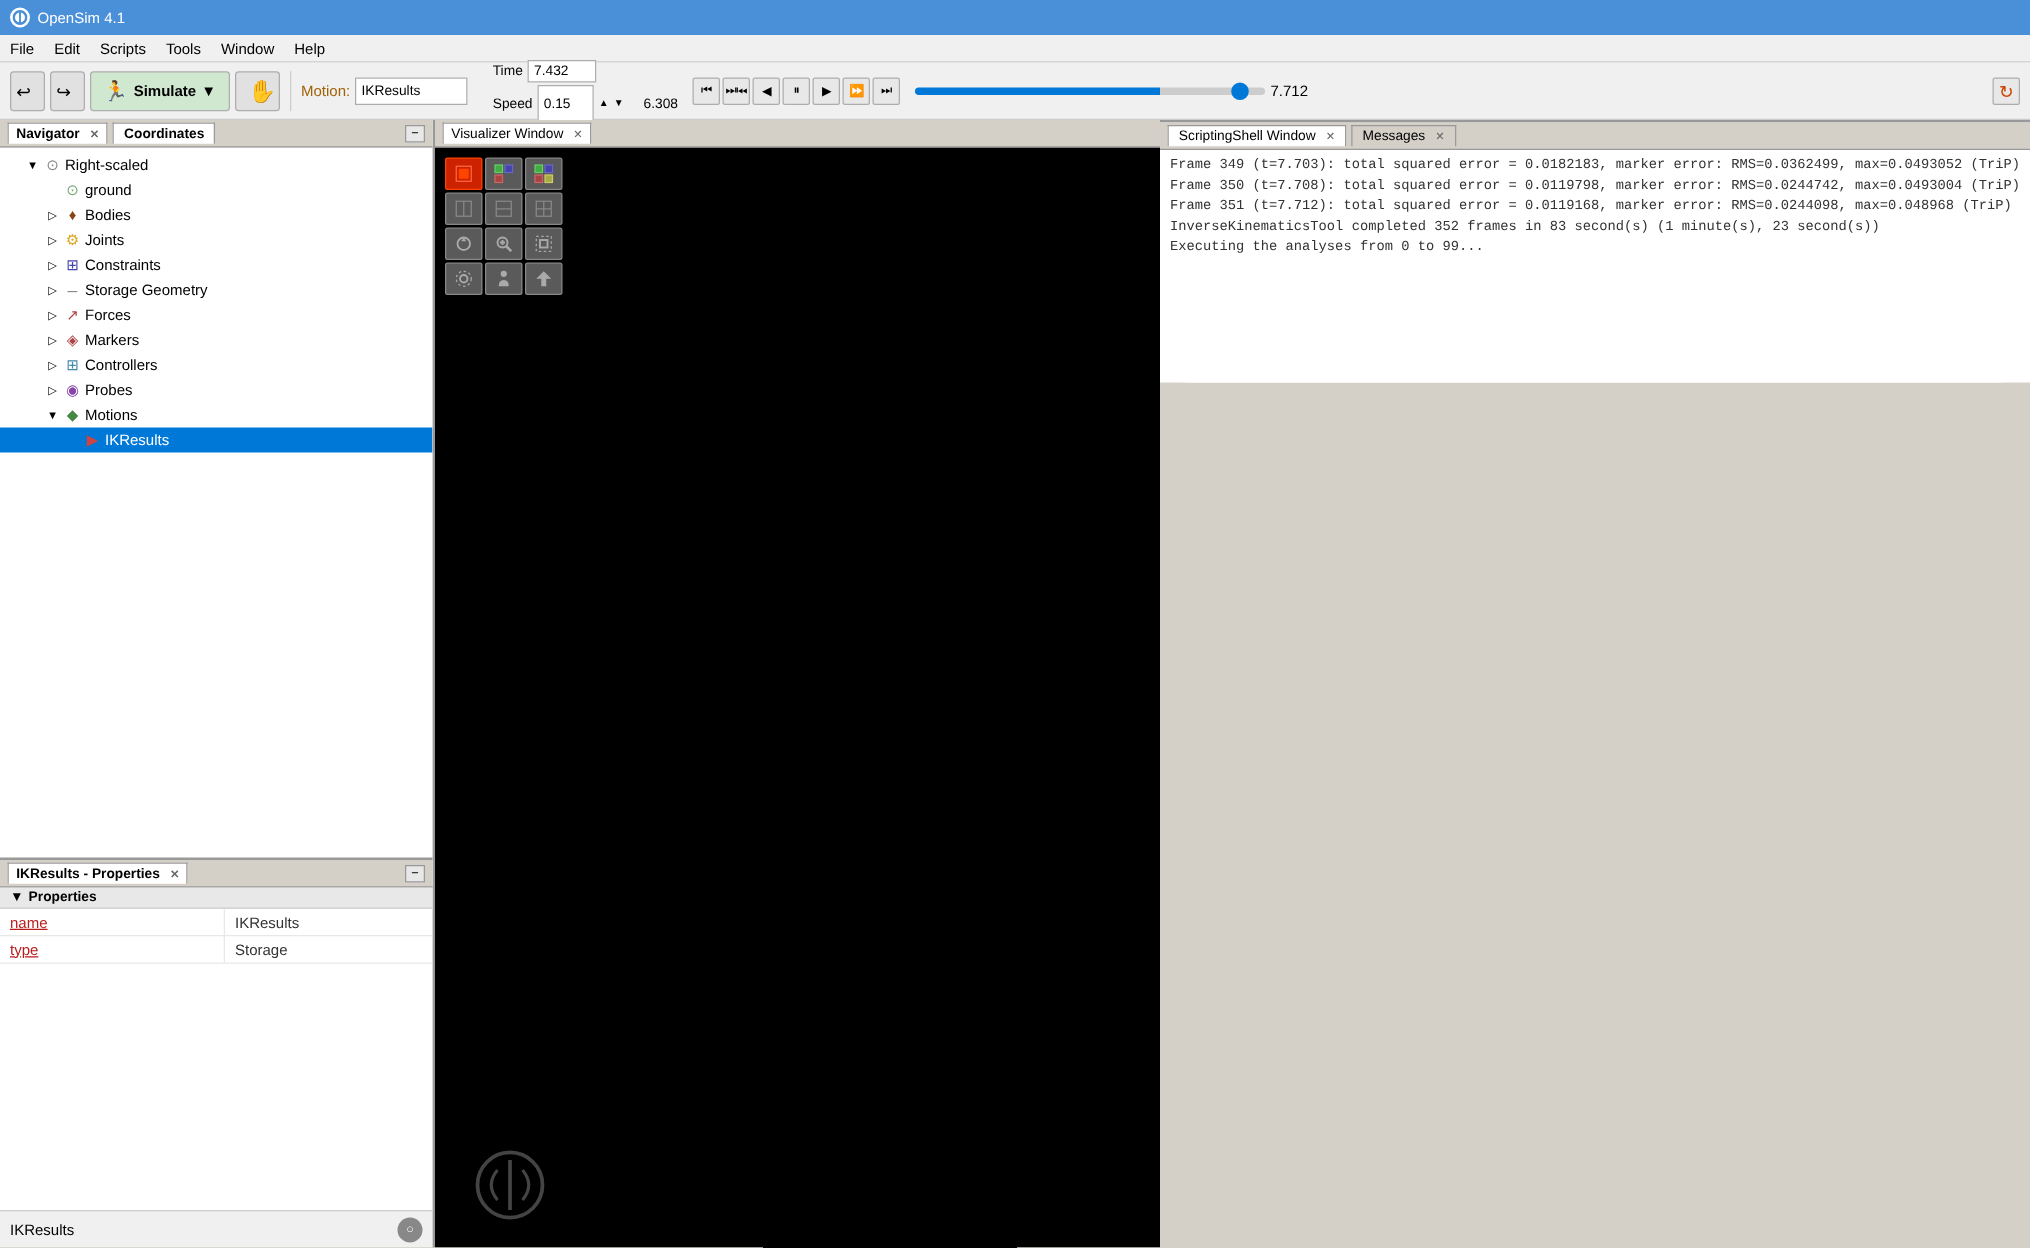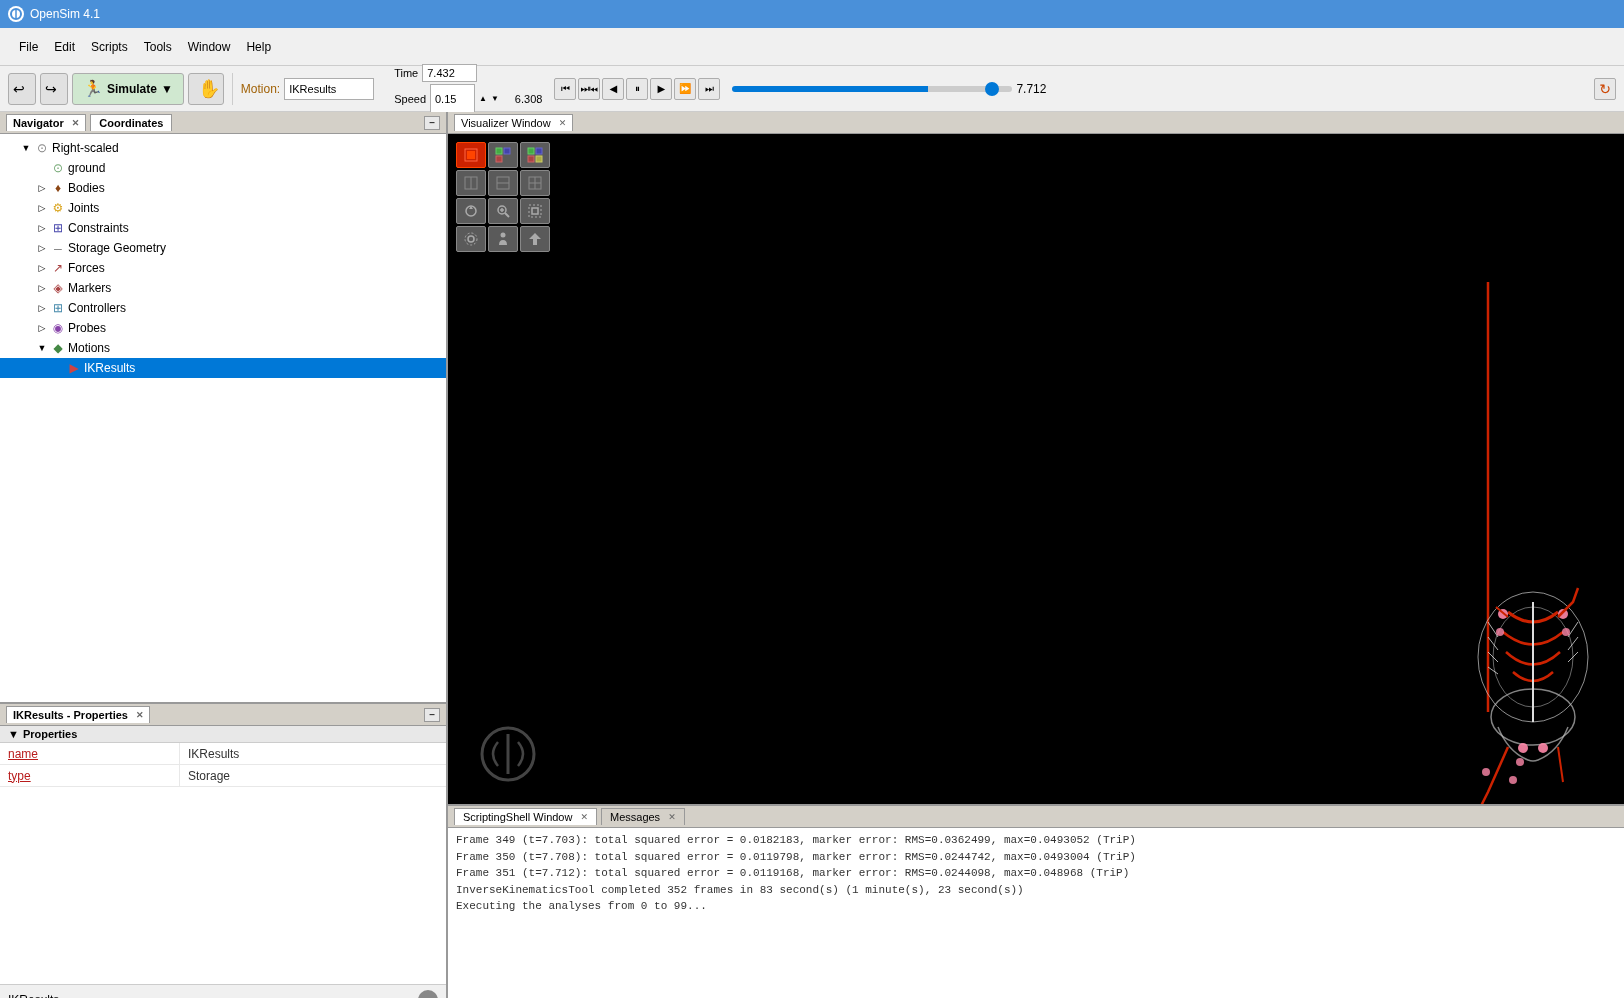--- a/index.html
+++ b/index.html
@@ -14,24 +14,24 @@
       padding: 0 8px;
       gap: 6px;
       color: white;
       font-size: 12px;
     }
     #titlebar .app-icon { width: 16px; height: 16px; background: #fff; border-radius: 50%; display: flex; align-items: center; justify-content: center; }
 
     
     #menubar {
       background: #f0f0f0;
-      height: 38px;
-      display: flex;
-      align-items: center;
-      padding: 0 11px;
+      height: 22px;
+      display: flex;
+      align-items: center;
+      padding: 0 0;
       border-bottom: 1px solid #ccc;
     }
     .menu-item {
       padding: 2px 8px;
       cursor: pointer;
       font-size: 12px;
     }
 
     
     #toolbar {
@@ -127,21 +127,21 @@
     }
 
     
     #main-layout {
       display: flex;
       height: calc(998px - 28px - 22px - 46px);
     }
 
     
     #left-panel {
-      width: 448px;
+      width: 348px;
       display: flex;
       flex-direction: column;
       border-right: 2px solid #999;
     }
 
     
     #navigator-panel {
       flex: 1;
       display: flex;
       flex-direction: column;
@@ -279,21 +279,21 @@
       font-size: 12px;
       color: #333;
       display: flex;
       align-items: center;
     }
 
     
     #right-panel {
       flex: 1;
       display: flex;
-      flex-direction: column;
+      flex-direction: row;
     }
 
     
     #visualizer {
       flex: 1;
       background: #000;
       position: relative;
       overflow: hidden;
     }
     .viz-toolbar {

